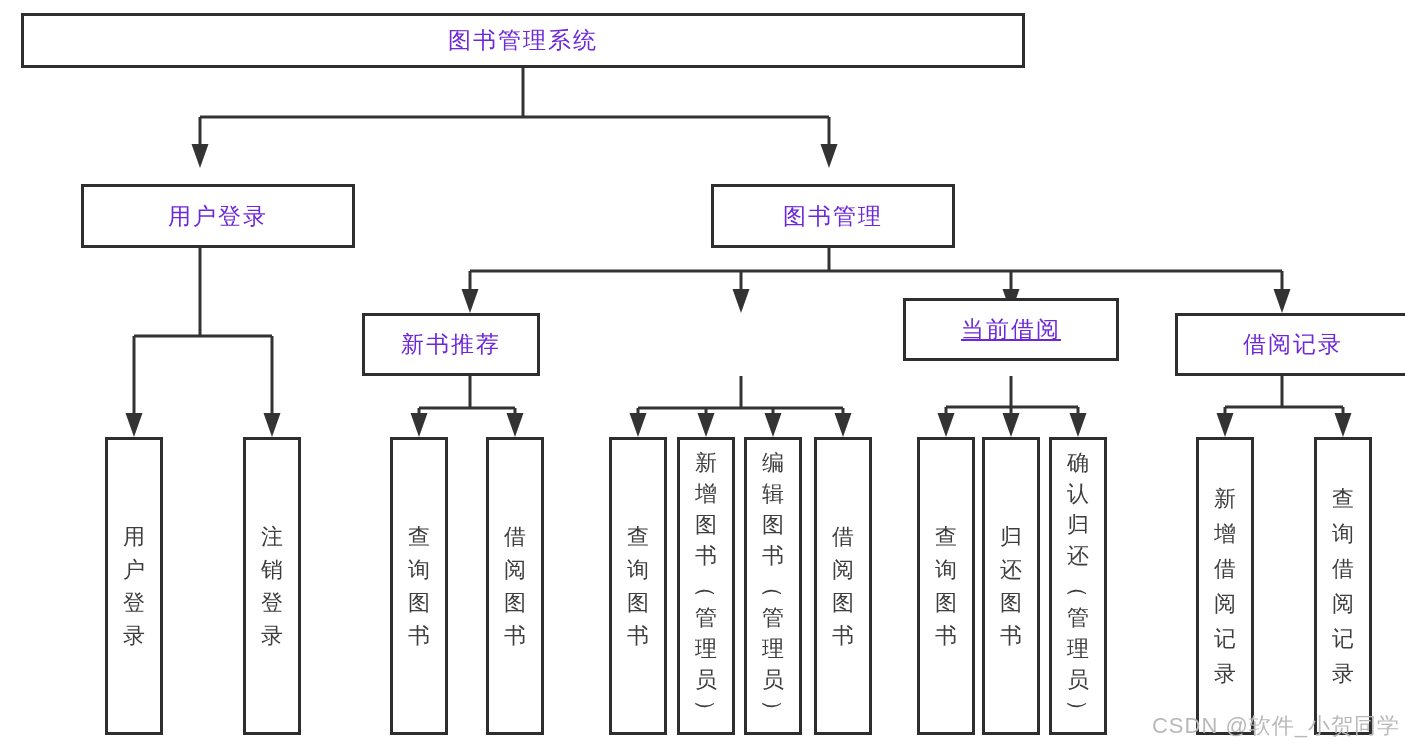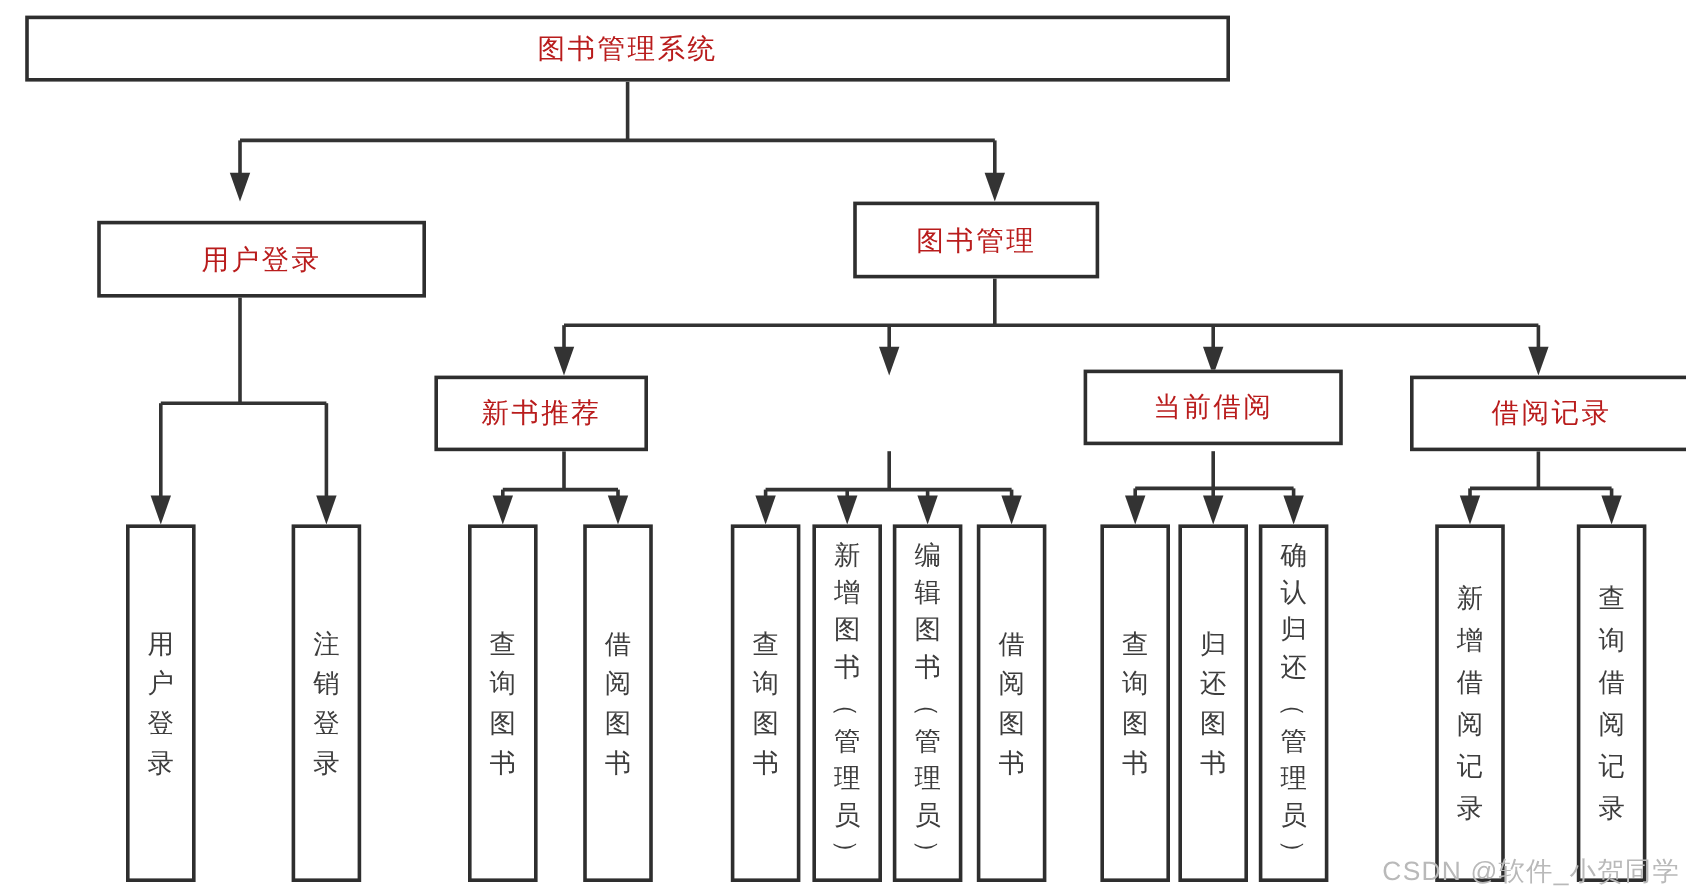--- a/index.html
+++ b/index.html
@@ -5,21 +5,21 @@
   * { margin:0; padding:0; box-sizing:border-box; }
   html,body { background:#ffffff; }
   .stage {
     position:relative; width:1405px; height:747px; background:#ffffff;
     font-family:"Liberation Sans", sans-serif; color:#3d3d3d; overflow:hidden;
   }
   svg.connectors { position:absolute; left:0; top:0; width:1405px; height:747px; }
   .node {
     position:absolute; background:#ffffff; border:3px solid #2e2e2e;
     display:flex; align-items:center; justify-content:center;
-    font-size:23px; letter-spacing:2px; color:#b91c1c; white-space:nowrap;
+    font-size:23px; letter-spacing:2px; color:#6d28d9; white-space:nowrap;
   }
   .leaf {
     position:absolute; background:#ffffff; border:3px solid #2e2e2e;
     width:58px; height:298px; top:437px;
     display:flex; flex-direction:column; align-items:center; justify-content:center;
     font-size:22px; color:#3d3d3d;
   }
   .vchar { display:block; height:33px; line-height:33px; text-align:center; }
   .leaf.n6 .vchar { height:35px; line-height:35px; }
   .leaf.n8 .vchar, .leaf.n9 .vchar { height:31px; line-height:31px; }
@@ -96,24 +96,24 @@
       <path d="M1011,437 l-8.5,-24 h17 z"></path>
       <path d="M1078,437 l-8.5,-24 h17 z"></path>
       <path d="M1225,437 l-8.5,-24 h17 z"></path>
       <path d="M1343,437 l-8.5,-24 h17 z"></path>
     </g>
   </svg>
 
   <div class="node" style="left:21px; top:13px; width:1004px; height:55px;">图书管理系统</div>
 
   <div class="node" style="left:81px; top:184px; width:274px; height:64px;">用户登录</div>
-  <div class="node" style="left:711px; top:168px; width:205px; height:64px;">图书管理</div>
+  <div class="node" style="left:711px; top:184px; width:244px; height:64px;">图书管理</div>
 
   <div class="node" style="left:362px; top:313px; width:178px; height:63px;">新书推荐</div>
-  <div class="node" style="left:903px; top:308px; width:216px; height:63px;">当前借阅</div>
+  <div class="node" style="left:903px; top:298px; width:216px; height:63px;text-decoration:underline;">当前借阅</div>
   <div class="node" style="left:1175px; top:313px; width:236px; height:63px;">借阅记录</div>
 
   <div class="leaf n4" style="left:105px;">
       <span class="vchar">用</span>
       <span class="vchar">户</span>
       <span class="vchar">登</span>
       <span class="vchar">录</span>
     </div>
   <div class="leaf n4" style="left:243px;">
       <span class="vchar">注</span>

